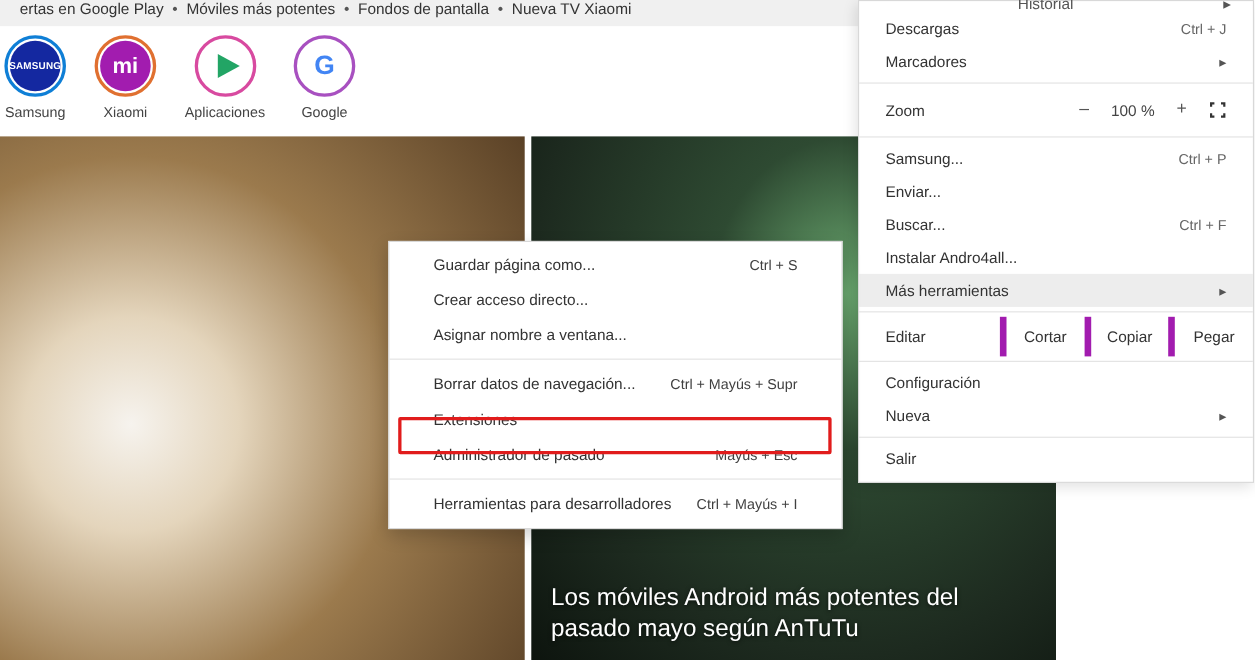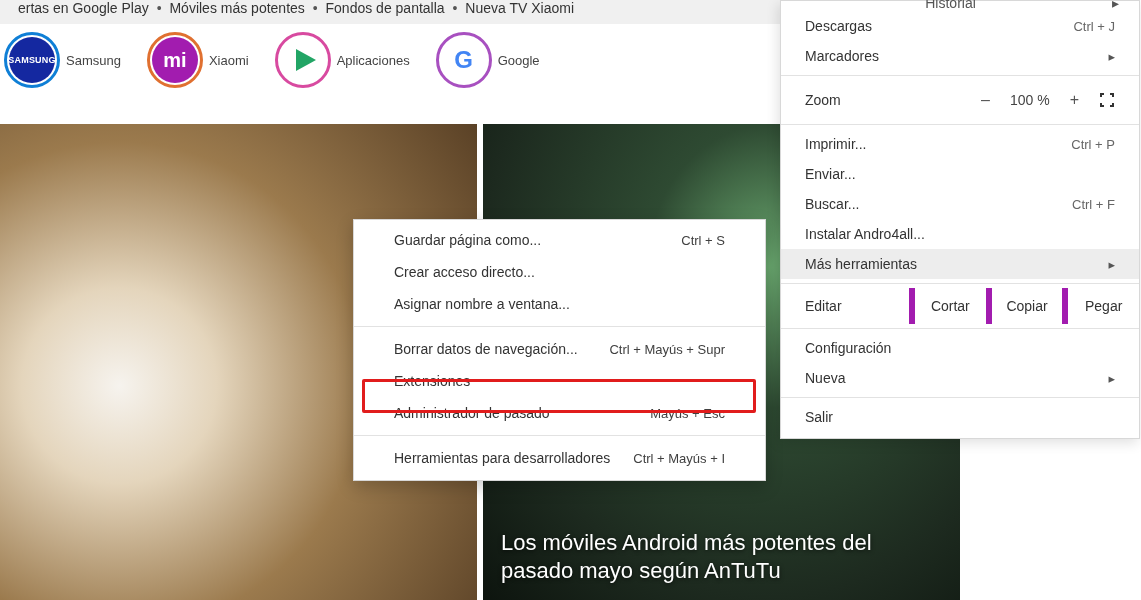--- a/index.html
+++ b/index.html
@@ -4,21 +4,21 @@
 <style>
 * { margin: 0; padding: 0; box-sizing: border-box; font-family: "Segoe UI", Arial, sans-serif; }
 body { width: 1141px; height: 600px; overflow: hidden; position: relative; background: #fff; }
 
 
 .topbar { height: 24px; background: #f0f0f0; font-size: 14px; color: #333; padding: 0 18px; display: flex; align-items: flex-start; gap: 4px; width: 780px; }
 .topbar .dot { color: #555; }
 
 
 .launcher { height: 100px; background: #fff; display: flex; align-items: flex-start; gap: 26px; padding: 8px 4px 0 4px; }
-.launch-item { display: flex; align-items: center; gap: 6px; font-size: 13px; color: #444; }
+.launch-item { display: flex; flex-direction: column; align-items: center; gap: 6px; font-size: 13px; color: #444; }
 .ring { width: 56px; height: 56px; border-radius: 50%; display: flex; align-items: center; justify-content: center; }
 .ring.blue { border: 3px solid #0f7fd6; }
 .ring.orange { border: 3px solid #e07030; }
 .ring.pink { border: 3px solid #d84aa0; }
 .ring.grad { border: 3px solid #a850c0; }
 .badge { width: 46px; height: 46px; border-radius: 50%; display: flex; align-items: center; justify-content: center; color: #fff; font-weight: 700; font-size: 13px; }
 .b-blue { background: #1428a0; font-size: 9px; letter-spacing: 0.2px; }
 .b-orange { background: #a21caf; font-size: 20px; }
 .b-white { background: #fff; }
 .play-tri { width: 0; height: 0; border-top: 11px solid transparent; border-bottom: 11px solid transparent; border-left: 20px solid #22a565; position: relative; left: 3px; }
@@ -138,21 +138,21 @@
       <span class="btn">+</span>
       <span class="fsicon">
         <svg viewBox="0 0 16 16">
             <path d="M1 1h4v2H3v2H1V1zm10 0h4v4h-2V3h-2V1zM1 11h2v2h2v2H1v-4zm12 0h2v4h-4v-2h2v-2z" fill="#333"></path>
           </svg>
       </span>
     </div>
   </div>
   <div class="sep"></div>
   <div class="row">
-    <span class="lbl">Imprimir...</span>
+    <span class="lbl">Samsung...</span>
     <span class="shc">Ctrl + P</span>
   </div>
   <div class="row">
     <span class="lbl">Enviar...</span>
   </div>
   <div class="row">
     <span class="lbl">Buscar...</span>
     <span class="shc">Ctrl + F</span>
   </div>
   <div class="row">

